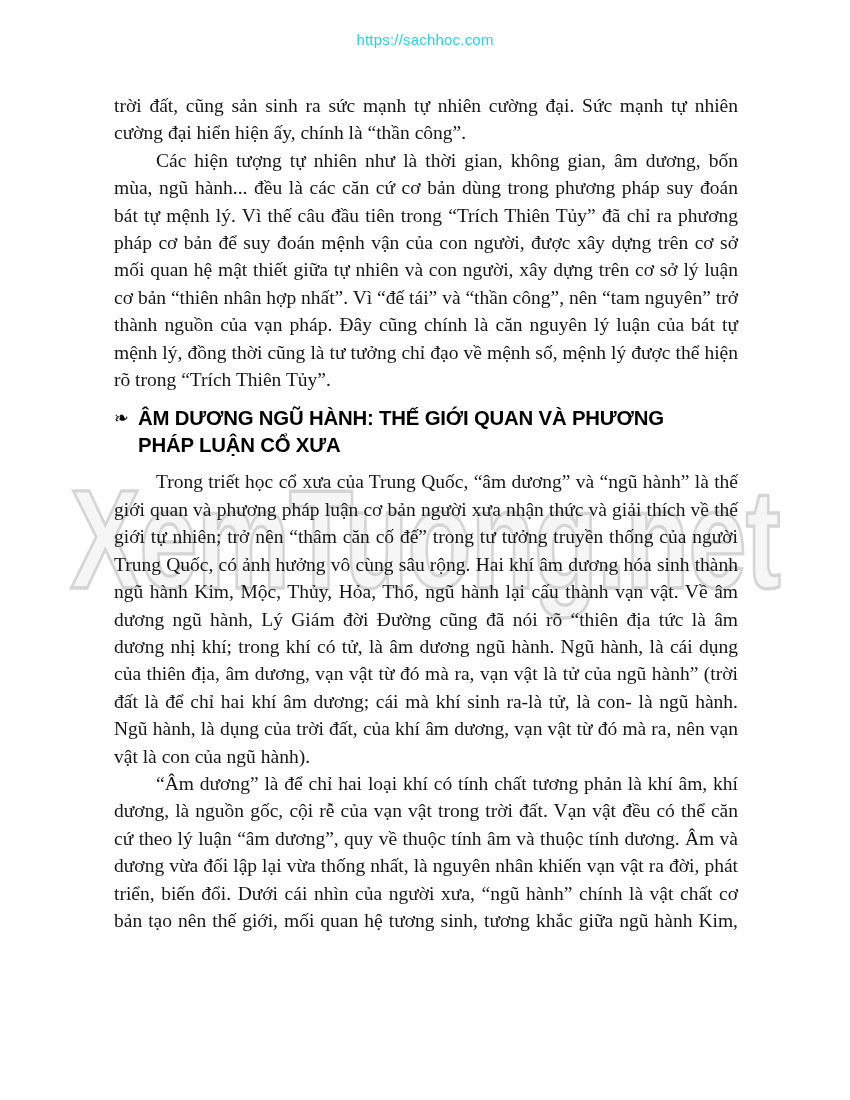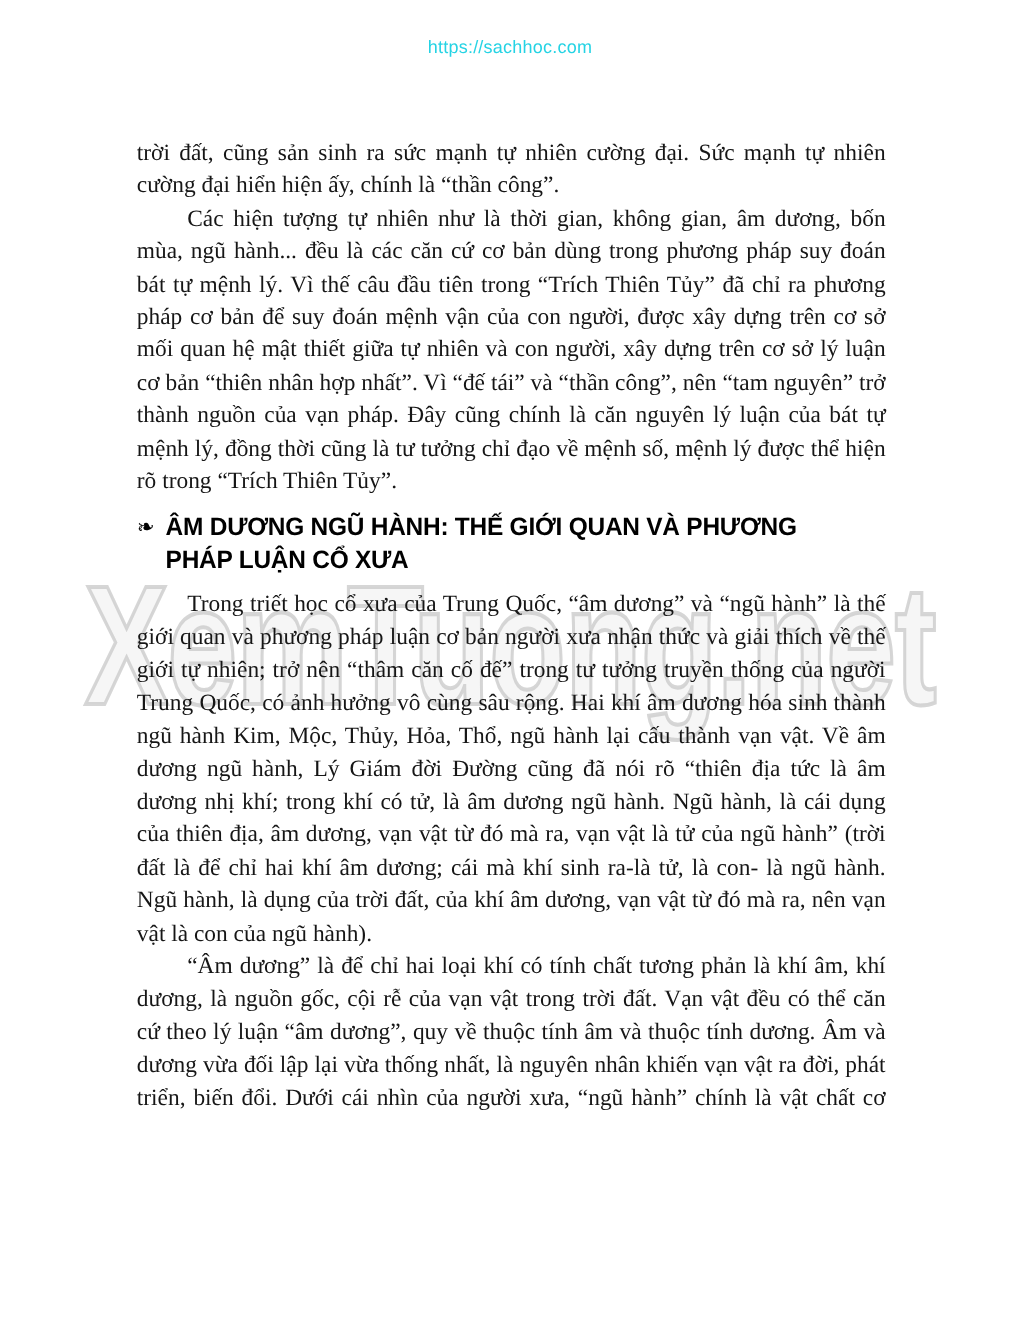--- a/index.html
+++ b/index.html
@@ -16,21 +16,21 @@
     position:absolute; top:468px; left:50%;
     transform:translateX(-50%) scaleY(1.35);
     transform-origin:top center;
     font-family:"Liberation Sans", sans-serif; font-weight:bold;
     font-size:105px; line-height:1; white-space:nowrap;
     color:rgba(238,238,238,0.55);
     -webkit-text-stroke:2.5px rgba(200,200,200,0.75);
     z-index:0; letter-spacing:-1px;
   }
   .body-text {
-    position:absolute; top:114px; left:114px; width:624px;
+    position:absolute; top:92px; left:114px; width:624px;
     font-size:19.5px; line-height:27.4px; color:#161616;
     text-align:justify; z-index:1;
   }
   .para { margin:0; text-indent:42px; }
   .para.no-indent { text-indent:0; }
   .heading {
     display:flex; align-items:flex-start; gap:9px;
     margin:12px 0 10px 0; text-align:left;
     font-family:"Liberation Sans", sans-serif; font-weight:bold;
     font-size:21px; line-height:26.5px; color:#000;

